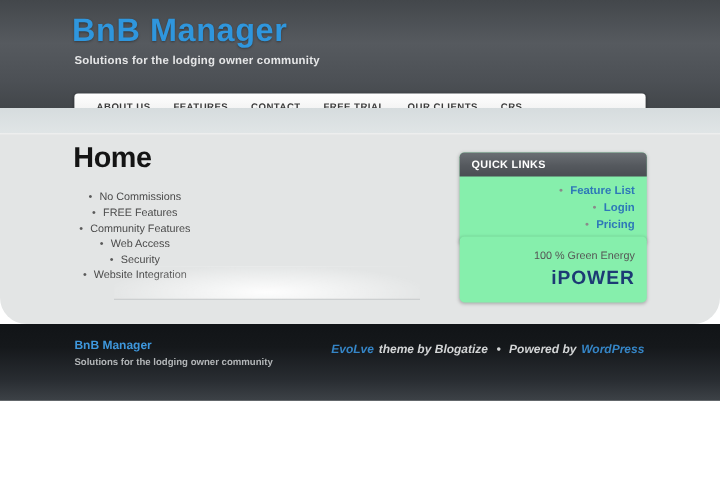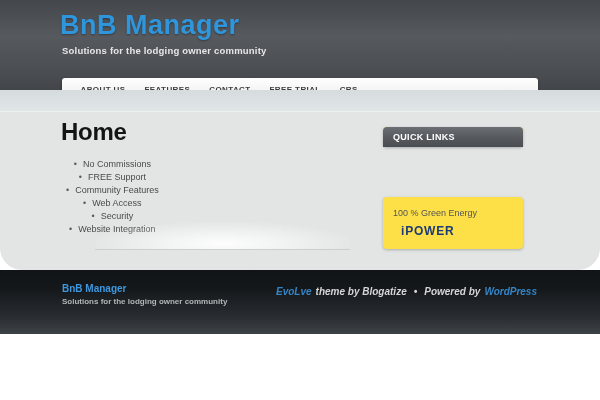--- a/index.html
+++ b/index.html
@@ -106,24 +106,25 @@
     position: absolute;
     left: 95px; top: 132px;
     width: 255px; height: 28px;
     background: radial-gradient(ellipse at 50% 80%, rgba(255,255,255,0.95) 0%, rgba(255,255,255,0.0) 75%);
     border-bottom: 1px solid rgba(175,180,182,0.45);
   }
 
   
   .sidebar-box {
     position: absolute;
-    width: 140px;
-    background: #fde047;
+    width: 156px;
+    background: #86efac;
     border-radius: 4px;
     box-shadow: 0 1px 3px rgba(0,0,0,0.25);
+    text-align: right;
   }
   .quick-links-box { left: 383px; top: 37px; }
   .quick-links-header {
     height: 20px;
     background: linear-gradient(180deg, #6b6f74 0%, #55595e 55%, #4a4e53 100%);
     border-radius: 4px 4px 0 0;
     display: flex;
     align-items: center;
     padding-left: 10px;
     font-size: 9px;
@@ -155,21 +156,21 @@
     padding: 9px 10px 10px 10px;
   }
   .hosting-line {
     font-size: 9px;
     color: #555555;
     line-height: 14px;
     white-space: nowrap;
   }
   .hosting-logo {
     margin: 4px 0 0 8px;
-    font-size: 12px;
+    font-size: 16px;
     font-weight: bold;
     color: #1c3a74;
     letter-spacing: 0.8px;
     cursor: pointer;
     display: inline-block;
   }
 
   
   .footer {
     position: absolute;
@@ -215,38 +216,46 @@
   <div class="header">
     <div class="site-title">BnB Manager</div>
     <div class="site-tagline">Solutions for the lodging owner community</div>
   </div>
 
   <div class="navbar">
     <div class="nav-item">ABOUT US</div>
     <div class="nav-item">FEATURES</div>
     <div class="nav-item">CONTACT</div>
     <div class="nav-item">FREE TRIAL</div>
+    <div class="nav-item">OUR CLIENTS</div>
     <div class="nav-item">CRS</div>
   </div>
 
   <div class="content">
     <div class="content-band"></div>
     <div class="page-title">Home</div>
     <ul class="feature-list">
       <li>No Commissions</li>
-      <li>FREE Support</li>
+      <li>FREE Features</li>
       <li>Community Features</li>
       <li>Web Access</li>
       <li>Security</li>
       <li>Website Integration</li>
     </ul>
     <div class="content-glow"></div>
 
     <div class="sidebar-box quick-links-box">
       <div class="quick-links-header">QUICK LINKS</div>
+      <div class="quick-links-body">
+        <ul>
+          <li><span class="quick-link">Feature List</span></li>
+          <li><span class="quick-link">Login</span></li>
+          <li><span class="quick-link">Pricing</span></li>
+        </ul>
+      </div>
     </div>
 
     <div class="sidebar-box hosting-box">
       <div class="hosting-line">100 % Green Energy</div>
       <div class="hosting-logo">iPOWER</div>
     </div>
   </div>
 
   <div class="footer">
     <div class="footer-title">BnB Manager</div>

